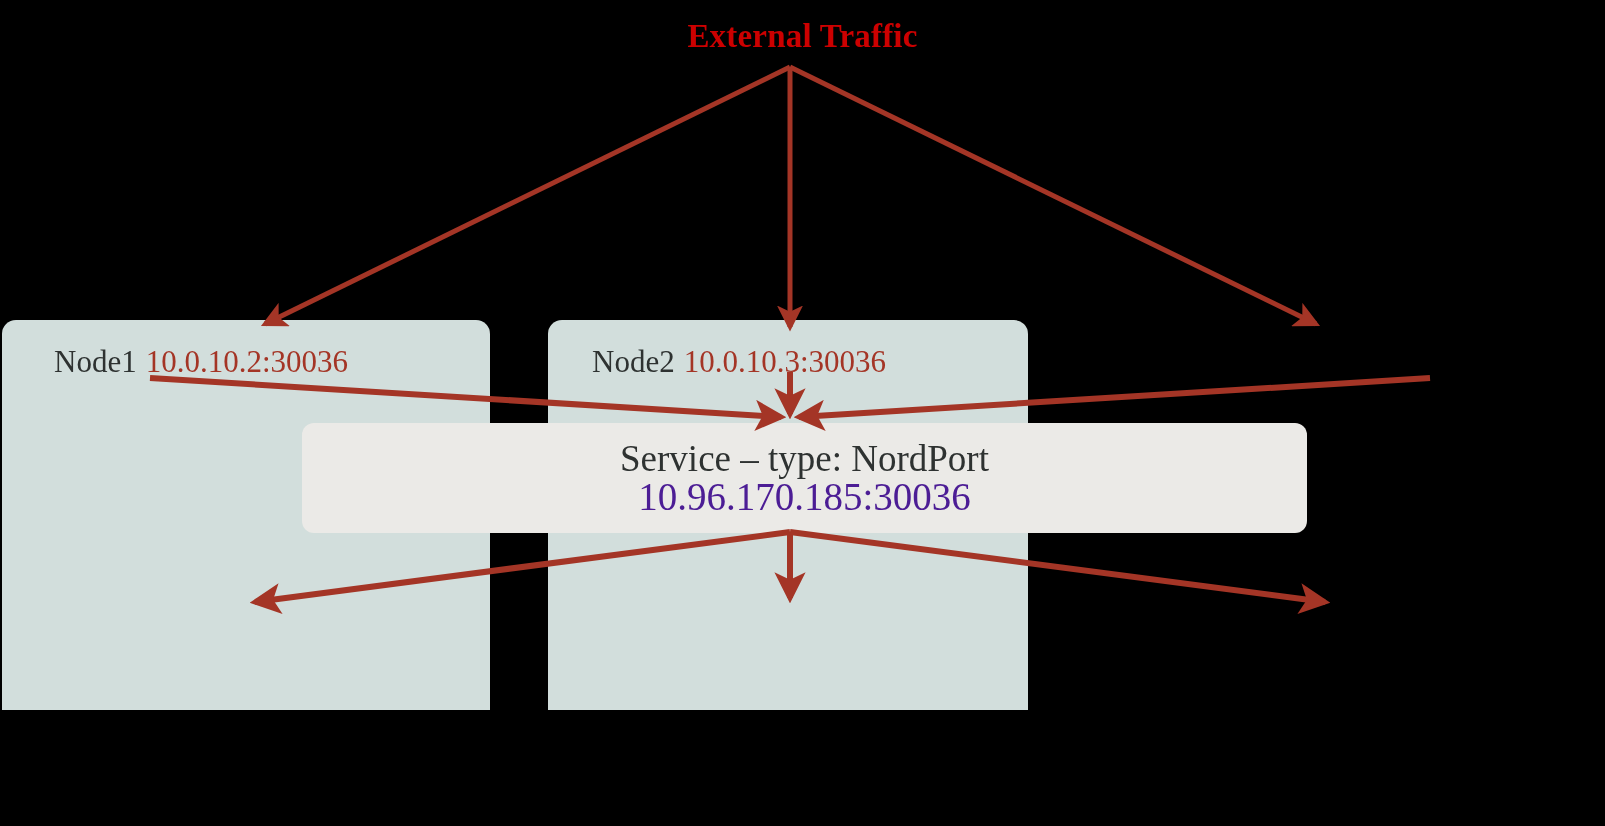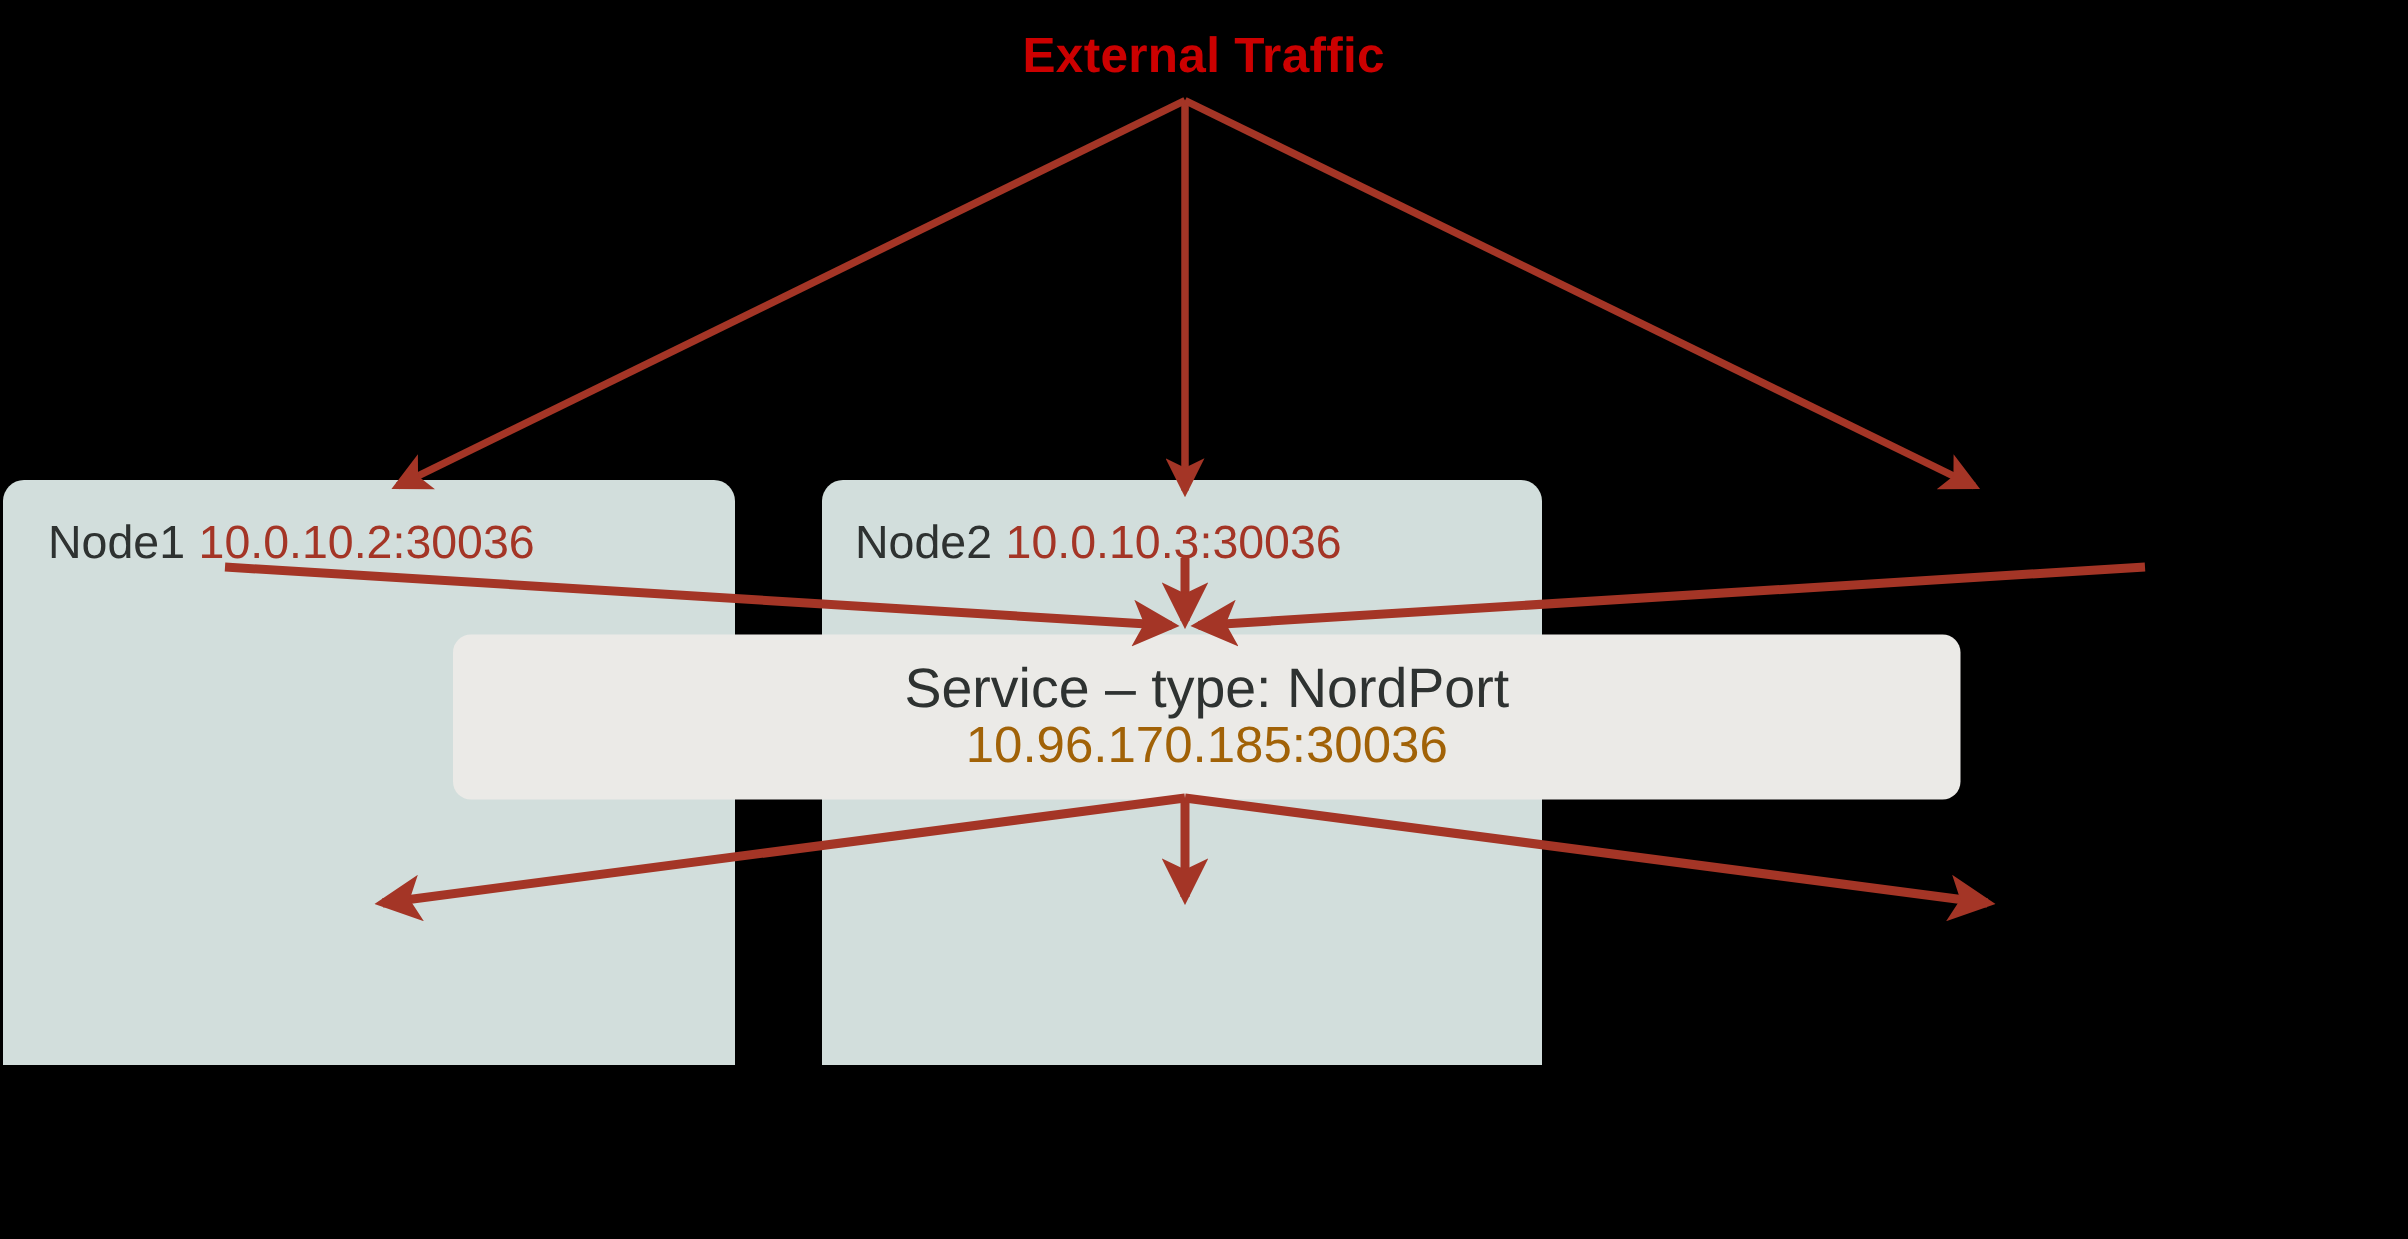--- a/index.html
+++ b/index.html
@@ -7,21 +7,21 @@
     margin: 0;
     padding: 0;
     background: #000000;
   }
   #canvas {
     position: relative;
     width: 1605px;
     height: 710px;
     background: #000000;
     overflow: hidden;
-    font-family: Liberation Sans, sans-serif;
+    font-family: Liberation Serif, serif;
   }
 
   
   #external-traffic-title {
     position: absolute;
     left: 0;
     top: 18px;
     width: 1605px;
     text-align: center;
     font-size: 33px;
@@ -44,20 +44,21 @@
   #node-panel-2 { left: 548px;  width: 480px; }
   #node-panel-3 { left: 1082px; width: 521px; }
 
   .node-label {
     position: absolute;
     top: 22px;
     font-size: 31px;
     line-height: 40px;
     white-space: nowrap;
     color: #2E3231;
+    margin-left: 22px;
   }
   #node-panel-1 .node-label { left: 30px; }
   #node-panel-2 .node-label { left: 22px; text-align: center; }
   #node-panel-3 .node-label { left: 22px; }
 
   .node-name { color: #2E3231; }
   .node-addr { color: #A43526; margin-left: 9px; }
 
   
   #service-box {
@@ -73,23 +74,23 @@
     align-items: center;
     justify-content: center;
   }
   #service-type-label {
     font-size: 37px;
     line-height: 38px;
     color: #2E3231;
     white-space: nowrap;
   }
   #service-address {
-    font-size: 34px;
+    font-size: 39px;
     line-height: 38px;
-    color: #a16207;
+    color: #4c1d95;
     white-space: nowrap;
     text-align: right;
   }
 
   
   #arrows-layer {
     position: absolute;
     left: 0;
     top: 0;
     width: 1605px;

